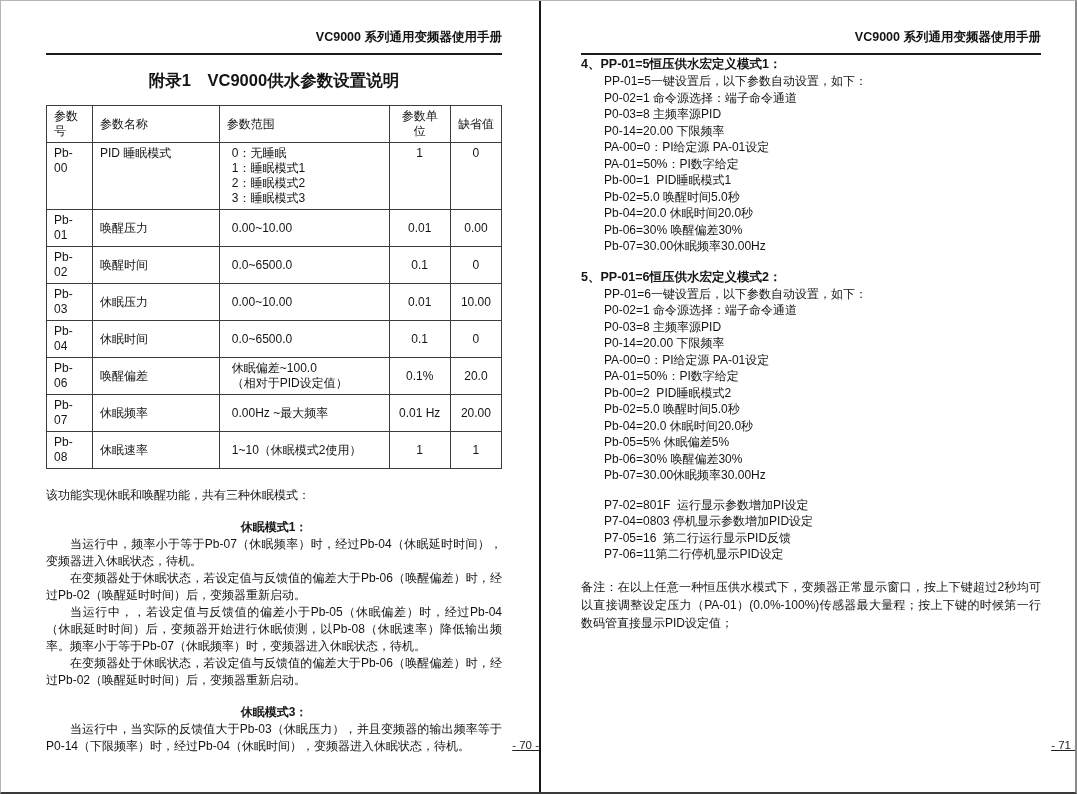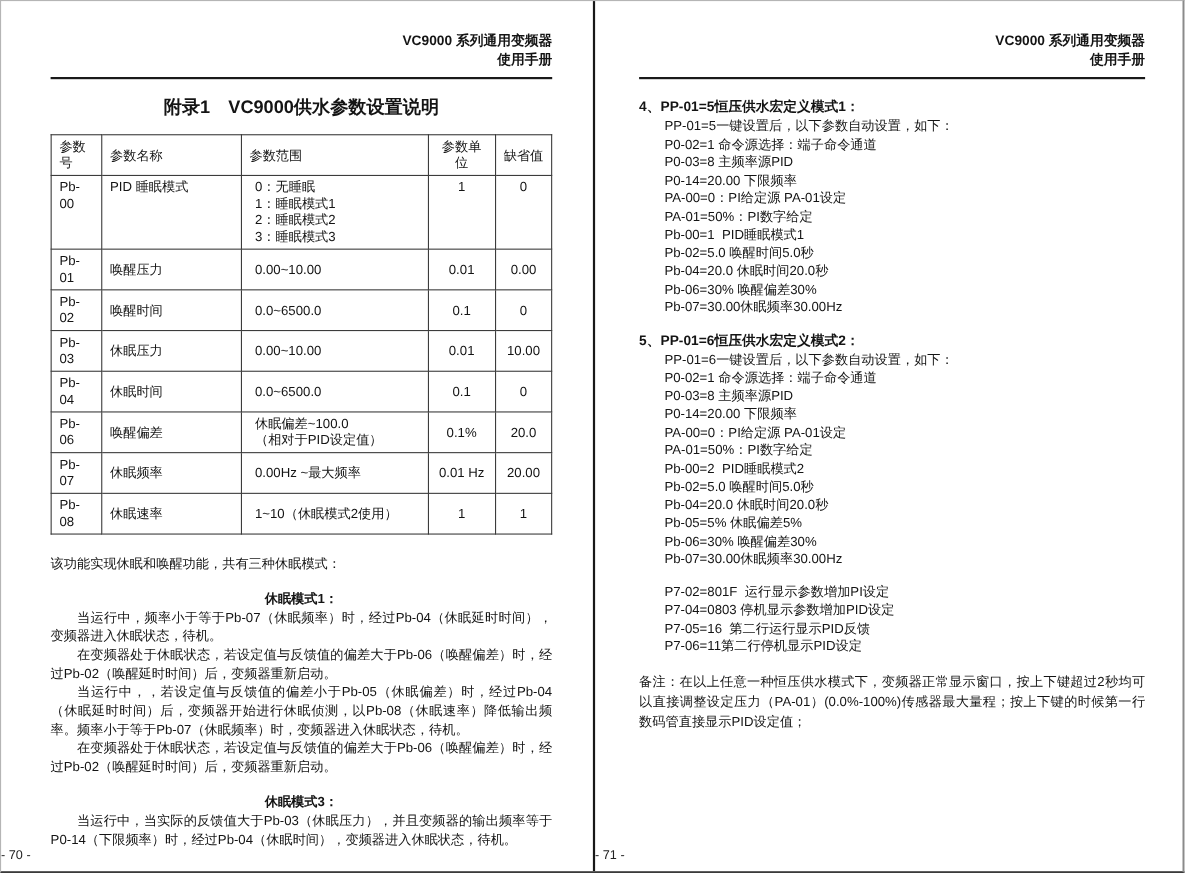--- a/index.html
+++ b/index.html
@@ -7,38 +7,38 @@
     position:relative;width:1077px;height:794px;background:#fff;box-sizing:border-box;
     border-top:1px solid #b5b5b5;border-left:1px solid #b5b5b5;
     border-right:2px solid #8a8a8a;border-bottom:2px solid #3a3a3a;
     font-family:"Liberation Sans","DejaVu Sans",sans-serif;color:#141414;overflow:hidden;
   }
   .divider{position:absolute;left:538px;top:0;width:2px;height:100%;background:#181818;}
   .page{position:absolute;top:0;height:100%;box-sizing:border-box;}
   .page-left{left:0;width:538px;padding:28px 37px 0 45px;}
   .page-right{left:540px;width:537px;padding:28px 37px 0 40px;}
   .hdr{display:flex;justify-content:flex-end;align-items:flex-end;
-       font-weight:bold;font-size:12.5px;padding-bottom:7px;border-bottom:2px solid #1a1a1a;flex-direction:column;}
+       font-weight:bold;font-size:12.5px;padding-bottom:7px;border-bottom:2px solid #1a1a1a;}
   .doc-title{text-align:center;font-size:16.5px;font-weight:bold;margin:15px 0 13px 0;}
   table{width:100%;border-collapse:collapse;font-size:12px;table-layout:fixed;}
   th,td{border:1px solid #3c3c3c;padding:3px 7px;line-height:15px;font-weight:normal;
         text-align:left;vertical-align:middle;overflow:hidden;}
   th.c,td.c{text-align:center;}
   td.rng{white-space:pre-line;padding-left:12px;}
   tr.top td{vertical-align:top;}
   .intro{margin:18px 0 0 0;font-size:12px;line-height:17px;}
   .mode-h{font-weight:bold;font-size:12px;margin-top:15px;line-height:17px;text-align:center;}
   .mode-p{margin:0;font-size:12px;line-height:17px;text-indent:2em;text-align:justify;}
-  .body-right{margin-top:16px;}
+  .body-right{}
   .sec{margin-bottom:13px;}
   .sec-h{font-weight:bold;font-size:12.5px;line-height:18px;white-space:pre-wrap;}
   .sec-line{padding-left:23px;font-size:12px;line-height:16.5px;white-space:pre-wrap;}
   .extra{margin-top:12px;}
   .note{margin:15px 0 0 0;font-size:12px;line-height:18px;text-align:justify;}
-  .pageno{position:absolute;bottom:8px;left:0;width:100%;text-align:left;font-size:11.5px;color:#222;}
+  .pageno{position:absolute;bottom:41px;left:0;width:100%;text-align:right;font-size:11.5px;color:#222;text-decoration:underline;}
 </style>
 </head>
 <body>
 
 <div class="sheet">
 
   <div class="page page-left">
     <div class="hdr">
       <span>VC9000 系列通用变频器</span>
       <span>使用手册</span>

